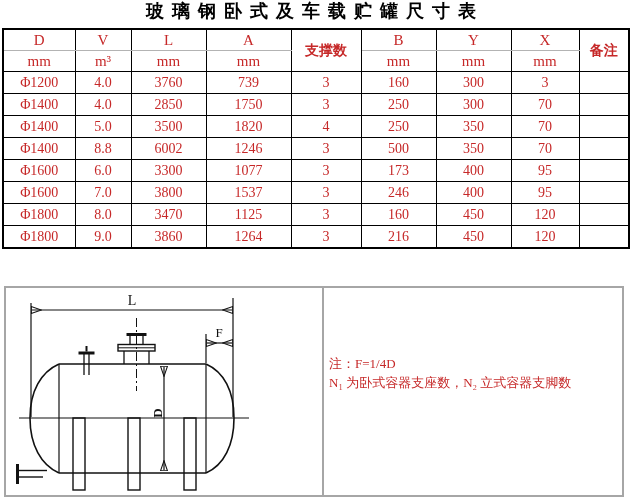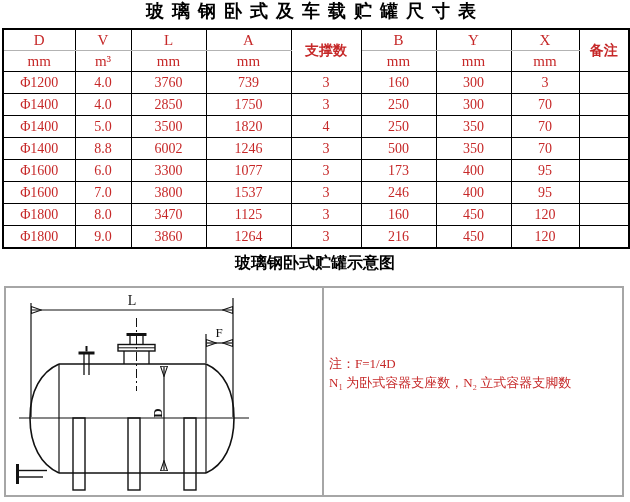--- a/index.html
+++ b/index.html
@@ -154,21 +154,20 @@
           <td>1264</td>
           <td>3</td>
           <td>216</td>
           <td>450</td>
           <td>120</td>
           <td></td>
         </tr>
       </tbody>
   </table>
 
-  <div class="diagram-title">玻璃钢卧式贮罐示意图</div>
 
   <div class="diagram-box">
     <div class="drawing-cell">
       <svg width="314" height="207" viewBox="0 0 314 207">
         <defs>
           <marker id="ah" viewBox="0 0 10 8" refX="9.3" refY="4" markerWidth="10.5" markerHeight="8.4" orient="auto-start-reverse" markerUnits="userSpaceOnUse">
             <path d="M0.4,4 L10,0.7 L10,7.3 Z" fill="#111" stroke="none"></path>
           </marker>
         </defs>
 

